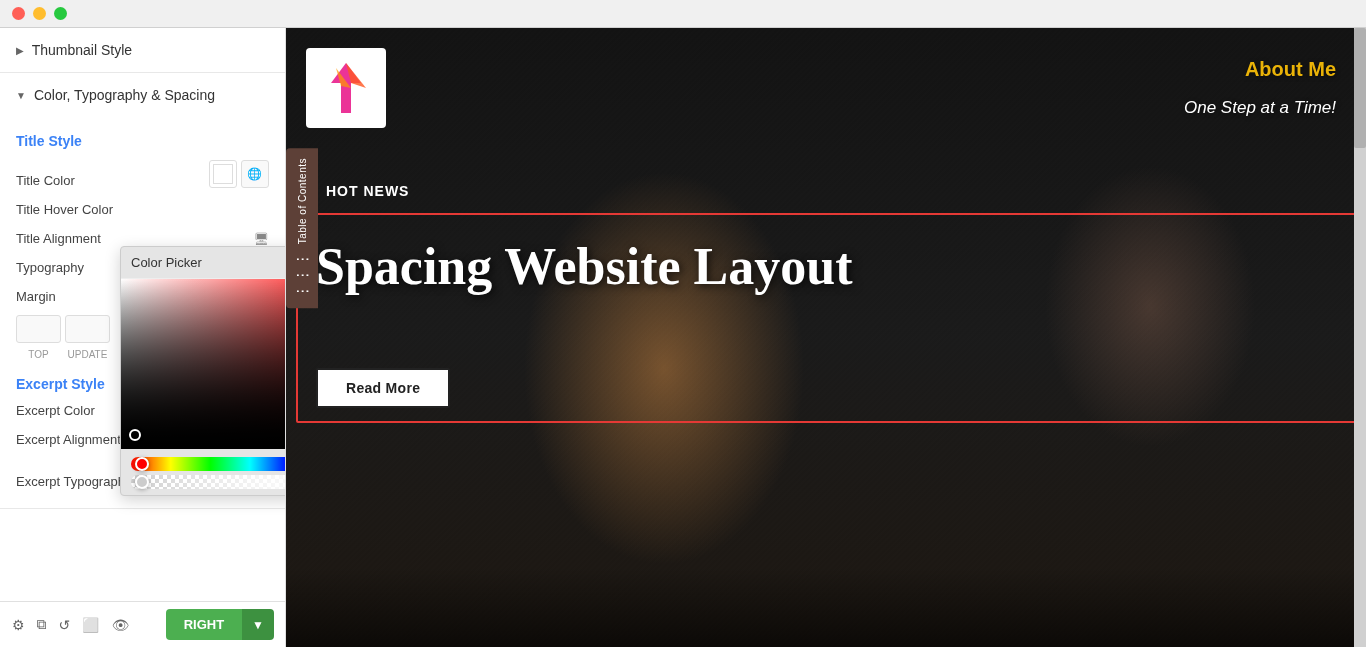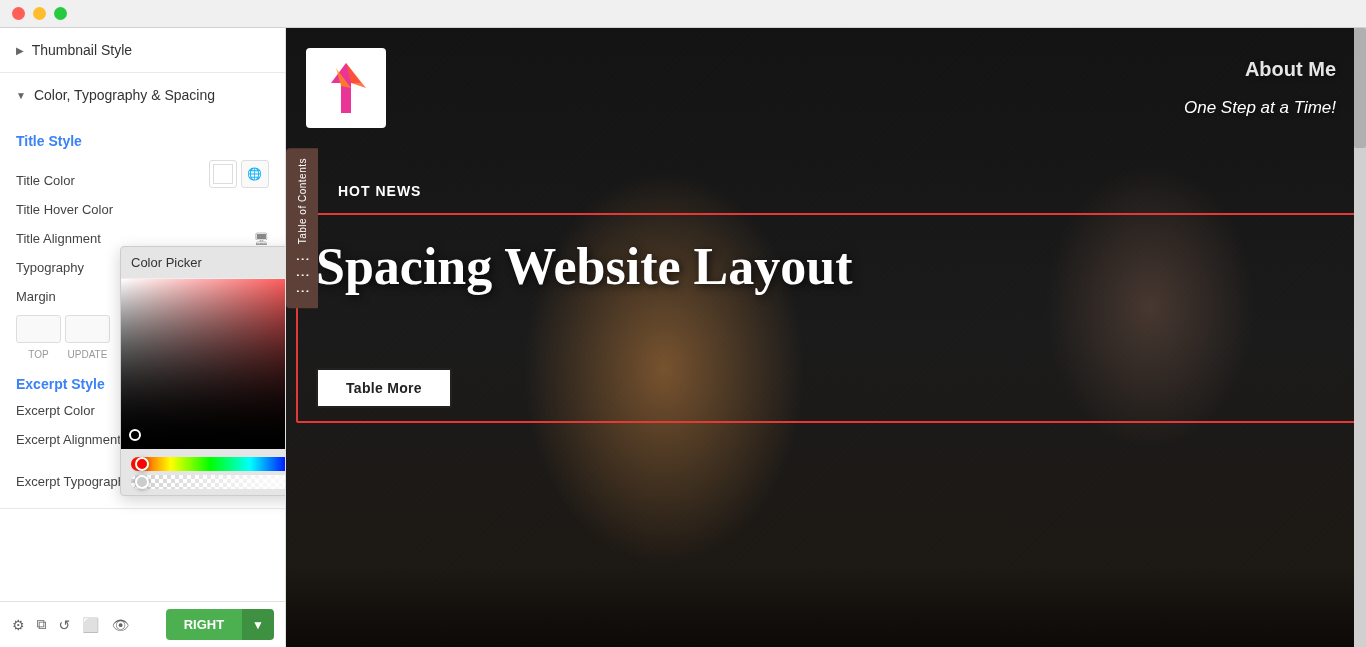--- a/index.html
+++ b/index.html
@@ -380,42 +380,42 @@
     }
     .logo-shape {
       width: 60px; height: 60px;
       position: relative;
     }
 
     
     .preview-nav {
       position: absolute;
       top: 30px; right: 30px;
-      color: #e5e5e5;
+      color: #eab308;
       font-size: 20px;
       font-weight: 700;
       text-shadow: 1px 1px 4px rgba(0,0,0,0.5);
       text-align: center;
     }
 
     .preview-tagline {
       position: absolute;
       top: 70px; right: 30px;
       color: #fff;
       font-size: 17px;
       font-weight: 400;
       font-style: italic;
       text-shadow: 1px 1px 4px rgba(0,0,0,0.5);
     }
 
     
     .hot-news-badge {
       position: absolute;
       top: 155px; left: 20px;
-      display: flex; align-items: center; gap: 20px;
+      display: flex; align-items: center; gap: 8px;
       color: #fff;
       font-size: 14px;
       font-weight: 700;
       letter-spacing: 1px;
     }
     .hot-dot {
       width: 12px; height: 12px;
       border-radius: 50%;
       background: #f5a623;
     }
@@ -643,21 +643,21 @@
 
       <div class="hot-news-badge">
         <div class="hot-dot"></div>
         <span>HOT NEWS</span>
       </div>
 
       <div class="red-border-box"></div>
 
       <div class="preview-title">Spacing Website Layout</div>
 
-      <button class="read-more-btn">Table More</button>
+      <button class="read-more-btn">Read More</button>
 
       <div class="preview-gradient"></div>
 
       <div class="scrollbar">
         <div class="scrollbar-thumb"></div>
       </div>
     </div>
   </div>
 </div>
 

